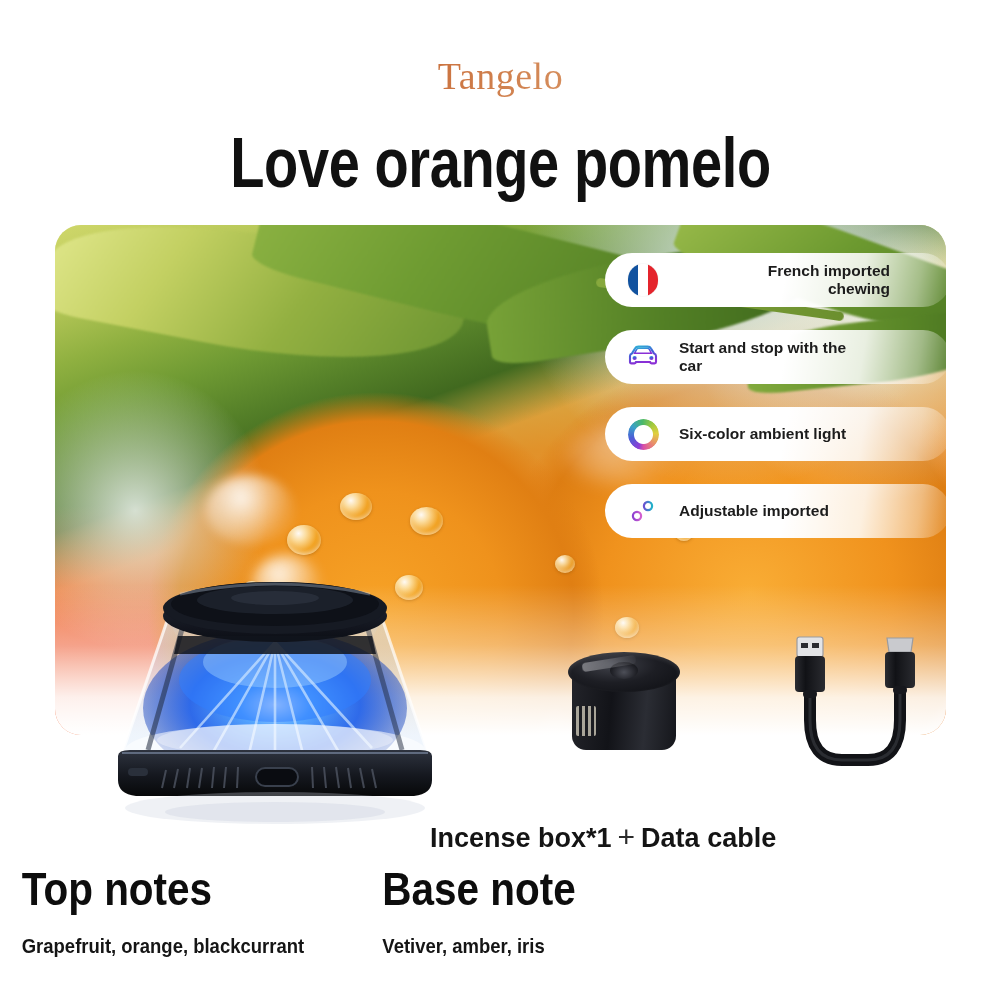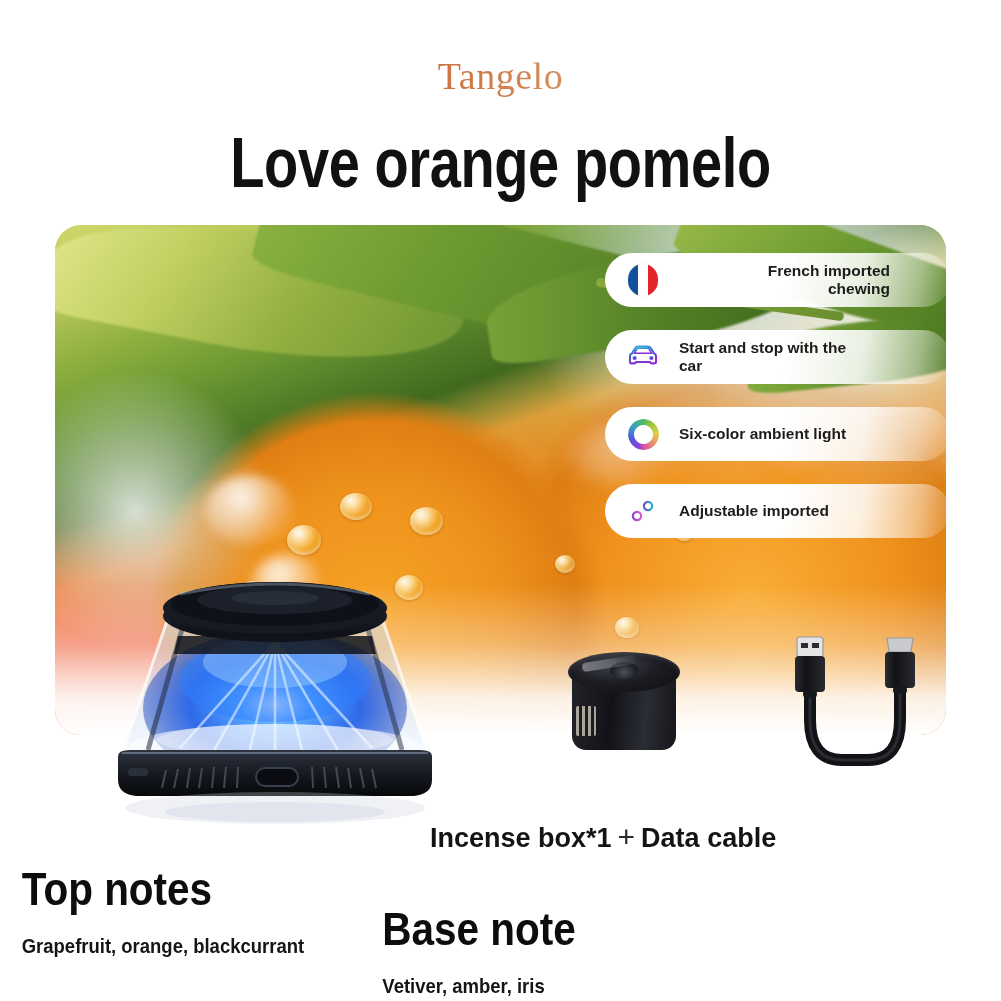--- a/index.html
+++ b/index.html
@@ -286,21 +286,21 @@
   .notes {
     position: absolute;
     left: 0;
     top: 862px;
     width: 1001px;
     display: flex;
   }
   .note-col { flex: 1 1 33.33%; text-align: left; }
   .note-col.c1 { flex: 0 0 362px; }
   .note-col.c2 { flex: 0 0 300px; }
-  .note-col.c3 { flex: 0 0 339px; margin-top: 40px; }
+  .note-col.c3 { flex: 0 0 339px; }
 
   .note-title {
     font-size: 46px;
     font-weight: 700;
     color: #0d0d0d;
     line-height: 54px;
     transform: scaleX(0.88);
   }
   .note-title.light {
     font-size: 36px;

